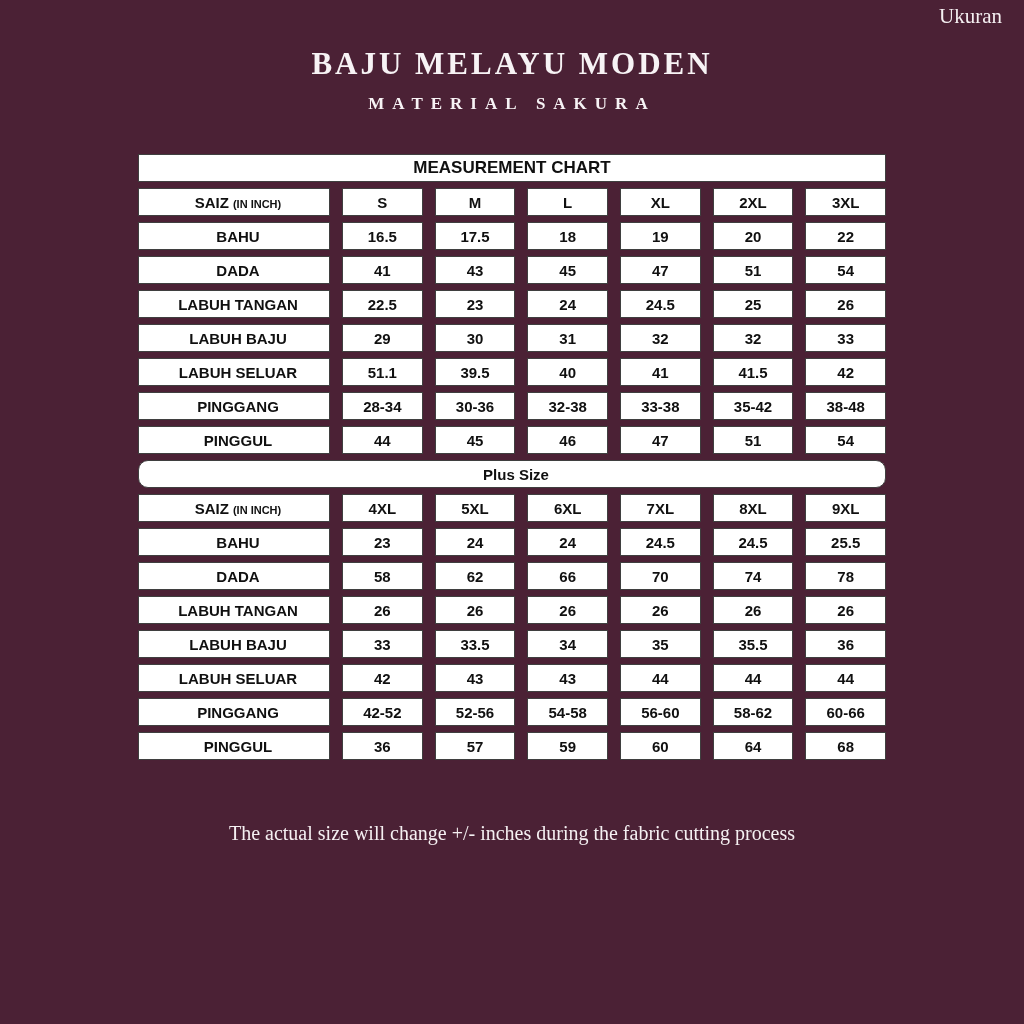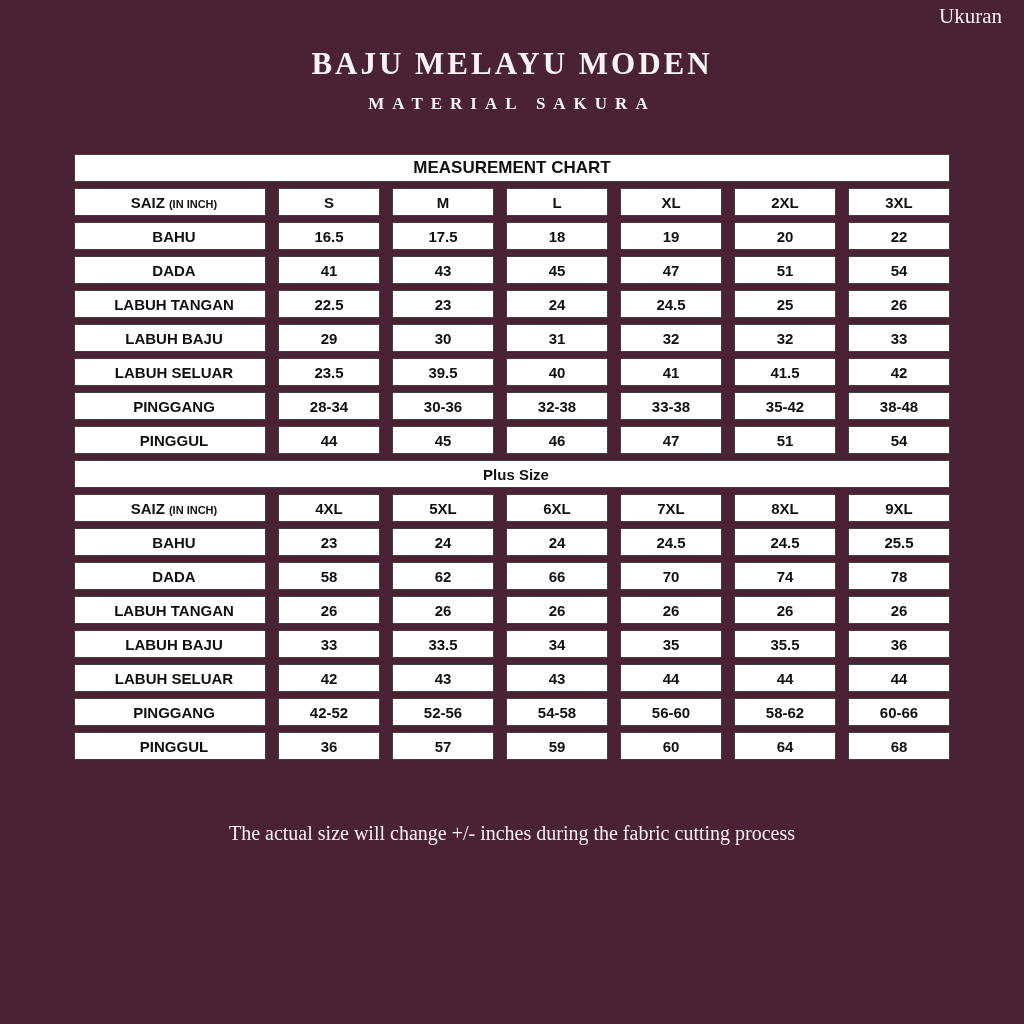--- a/index.html
+++ b/index.html
@@ -28,21 +28,21 @@
     font-weight: bold;
     letter-spacing: 3px;
   }
   .sub-title {
     margin: 12px 0 0 0;
     font-size: 17px;
     font-weight: bold;
     letter-spacing: 8px;
   }
   .measurement-grid {
-    width: 876px;
+    width: 748px;
     margin: 40px auto 0 auto;
     display: grid;
     grid-template-columns: 192px repeat(6, 1fr);
     gap: 6px 12px;
   }
   .cell {
     background: #ffffff;
     border: 1px solid #3f3f3f;
     height: 26px;
     display: flex;
@@ -115,41 +115,41 @@
     <div class="cell">25</div>
     <div class="cell">26</div>
     <div class="cell label">LABUH BAJU</div>
     <div class="cell">29</div>
     <div class="cell">30</div>
     <div class="cell">31</div>
     <div class="cell">32</div>
     <div class="cell">32</div>
     <div class="cell">33</div>
     <div class="cell label">LABUH SELUAR</div>
-    <div class="cell">23.5</div>
+    <div class="cell">51.1</div>
     <div class="cell">39.5</div>
     <div class="cell">40</div>
     <div class="cell">41</div>
     <div class="cell">41.5</div>
     <div class="cell">42</div>
     <div class="cell label">PINGGANG</div>
     <div class="cell">28-34</div>
     <div class="cell">30-36</div>
     <div class="cell">32-38</div>
     <div class="cell">33-38</div>
     <div class="cell">35-42</div>
     <div class="cell">38-48</div>
     <div class="cell label">PINGGUL</div>
     <div class="cell">44</div>
     <div class="cell">45</div>
     <div class="cell">46</div>
     <div class="cell">47</div>
     <div class="cell">51</div>
     <div class="cell">54</div>
-    <div class="cell plus-size" style="grid-column: 1 / -1;">Plus Size</div>
+    <div class="cell plus-size" style="grid-column: 1 / -1; border-radius: 10px;">Plus Size</div>
     <div class="cell label">
       <span><span>SAIZ</span><span class="unit">(IN INCH)</span></span>
     </div>
     <div class="cell head">4XL</div>
     <div class="cell head">5XL</div>
     <div class="cell head">6XL</div>
     <div class="cell head">7XL</div>
     <div class="cell head">8XL</div>
     <div class="cell head">9XL</div>
     <div class="cell label">BAHU</div>

